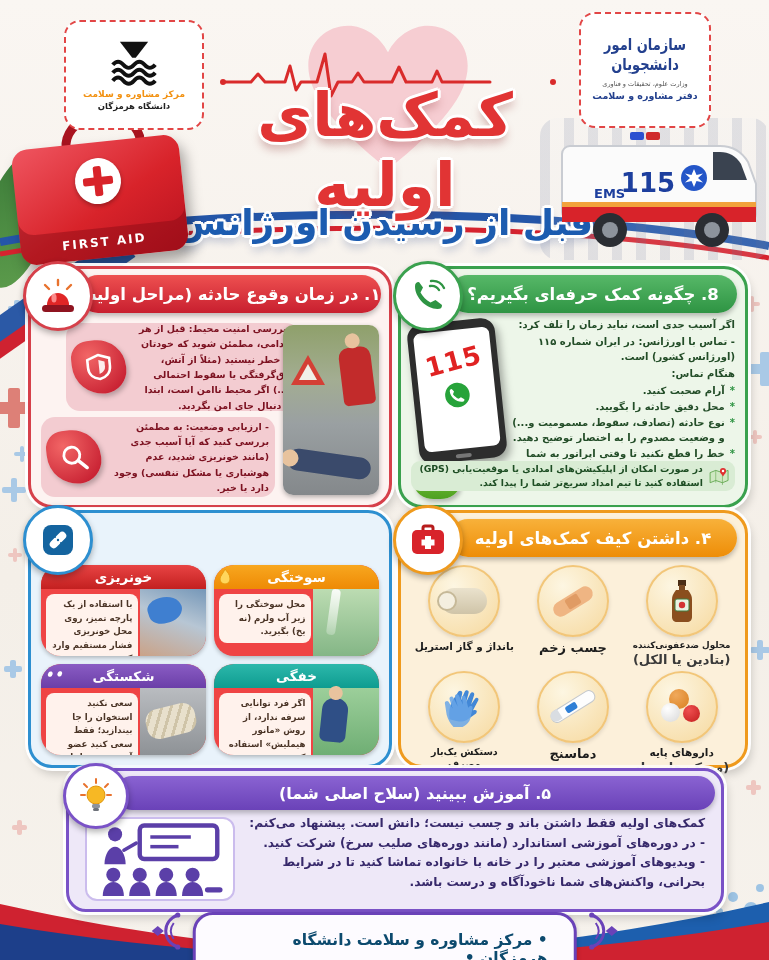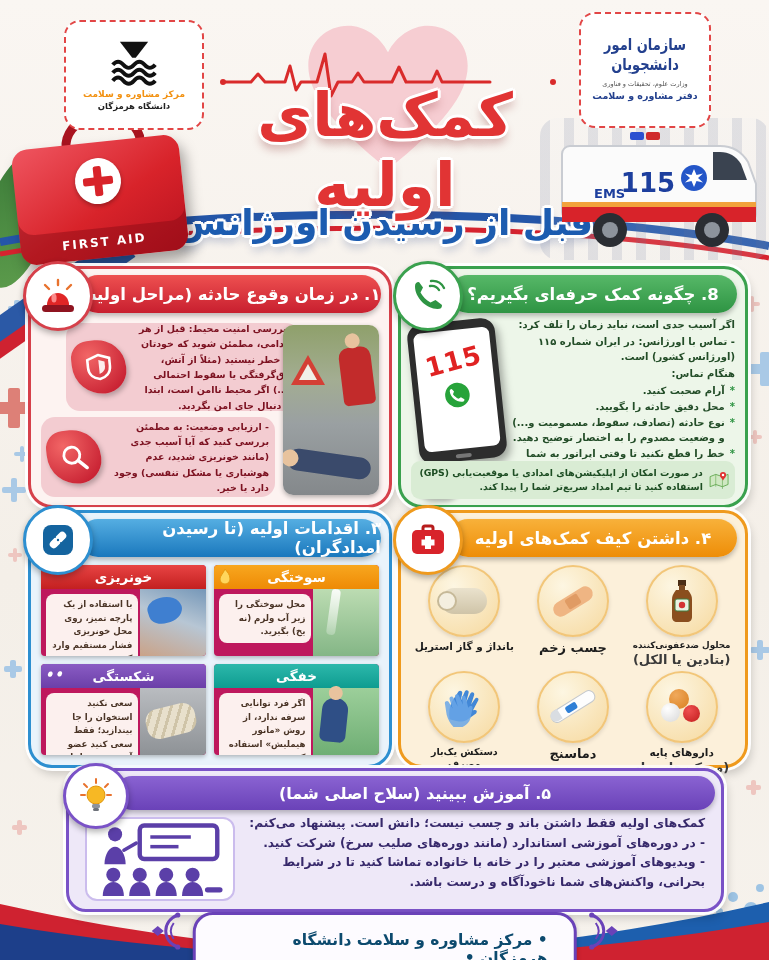--- a/index.html
+++ b/index.html
@@ -82,29 +82,29 @@
   .phone .screen{position:absolute;left:6px;right:6px;top:9px;bottom:12px;background:#fff;border-radius:7px;display:flex;flex-direction:column;align-items:center;}
   .phone .num{margin-top:16px;color:#e02222;font-size:26px;font-weight:bold;transform:rotate(-9deg);letter-spacing:1px;}
   .phone .hdot{position:absolute;bottom:3px;left:50%;transform:translateX(-50%);width:16px;height:4px;border-radius:3px;background:#777;}
   .gblob{position:absolute;left:14px;top:198px;width:44px;height:32px;background:linear-gradient(180deg,#7ec93e,#4ea021);
     border-radius:46% 46% 42% 42%;box-shadow:2px 3px 4px rgba(0,0,0,.25);}
   .gblob::after{content:"";position:absolute;right:9px;top:13px;width:6px;height:6px;border-radius:50%;background:#fff;}
   .s2-text{position:absolute;left:106px;right:10px;top:48px;direction:rtl;text-align:right;font-size:10px;font-weight:bold;color:#234d28;line-height:1.5;}
   .s2-line{margin-bottom:2px;}
   .s2-bullet{display:flex;gap:5px;margin-bottom:1px;}
   .s2-bullet .mark{color:#2e9443;font-weight:bold;}
-  .gps{position:absolute;left:10px;right:10px;top:192px;height:38px;background:#d9ecd4;border-radius:9px;
+  .gps{position:absolute;left:10px;right:10px;top:192px;height:30px;background:#d9ecd4;border-radius:9px;
     display:flex;direction:rtl;align-items:center;gap:6px;padding:2px 6px;box-sizing:border-box;}
   .gps .txt{font-size:9.3px;font-weight:bold;color:#1d4d23;line-height:1.5;direction:rtl;text-align:right;}
   
   .sec3{left:28px;top:510px;width:358px;height:252px;border:3px solid #2d8fd0;background:#e9f3fb;}
   .sec3 .pill{background:linear-gradient(180deg,#55aee2,#1a78bd);}
   .sec3 .badge{border:3px solid #2d8fd0;}
   .s3-grid{position:absolute;left:10px;right:10px;top:52px;bottom:10px;display:grid;grid-template-columns:1fr 1fr;grid-template-rows:1fr 1fr;gap:8px;}
-  .s3-card{position:relative;background:#be185d;border-radius:4px;overflow:hidden;box-shadow:0 2px 4px rgba(0,0,0,.25);}
+  .s3-card{position:relative;background:#ef4444;border-radius:20px;overflow:hidden;box-shadow:0 2px 4px rgba(0,0,0,.25);}
   .s3-head{position:relative;height:24px;display:flex;align-items:center;justify-content:center;color:#fff;font-weight:bold;font-size:13.5px;direction:rtl;}
   .h-bleed{background:linear-gradient(180deg,#e84444,#c32020);}
   .h-burn{background:linear-gradient(180deg,#f8a71f,#ee8a05);}
   .h-frac{background:linear-gradient(180deg,#8a5cc4,#6b3fa8);}
   .h-choke{background:linear-gradient(180deg,#2cb8ab,#0e9c90);}
   .s3-photo{position:absolute;top:24px;right:0;bottom:0;width:40%;}
   .ph-bleed{background:linear-gradient(200deg,#7597b8 0%,#b7c6d4 45%,#caa287 100%);}
   .ph-burn{background:linear-gradient(180deg,#bcdcb2,#84b686);}
   .ph-frac{background:linear-gradient(180deg,#b9bcc0,#8e9296);}
   .ph-choke{background:linear-gradient(180deg,#9ccf9a,#6fae74);}
@@ -337,21 +337,20 @@
           <line x1="24" y1="10" x2="24" y2="32" stroke="#5aa348"></line>
         <circle cx="25" cy="7" r="5.5" fill="#e03030"></circle>
           <path d="M25,17 l-4.5,-7 h9 z" fill="#e03030"></path>
           <circle cx="25" cy="7" r="2.2" fill="#fff"></circle>
       </svg>
       <div class="txt">در صورت امکان از اپلیکیشن‌های امدادی یا موقعیت‌یابی (GPS) استفاده کنید تا تیم امداد سریع‌تر شما را پیدا کند.</div>
     </div>
   </div>
 
   <div class="card sec3">
-    <div class="pill">۳. اقدامات اولیه (تا رسیدن امدادگران)</div>
     <div class="badge">
       <svg width="36" height="36" viewBox="0 0 36 36">
         <rect x="3" y="3" width="30" height="30" rx="8" fill="#14649f"></rect>
         <rect x="8" y="14" width="20" height="8" rx="4" fill="#fff" transform="rotate(-45 18 18)"></rect>
         <circle cx="18" cy="18" r="1.2" fill="#14649f"></circle>
           <circle cx="15" cy="15" r="1" fill="#14649f"></circle>
           <circle cx="21" cy="21" r="1" fill="#14649f"></circle>
       </svg>
     </div>
     <div class="s3-grid">

